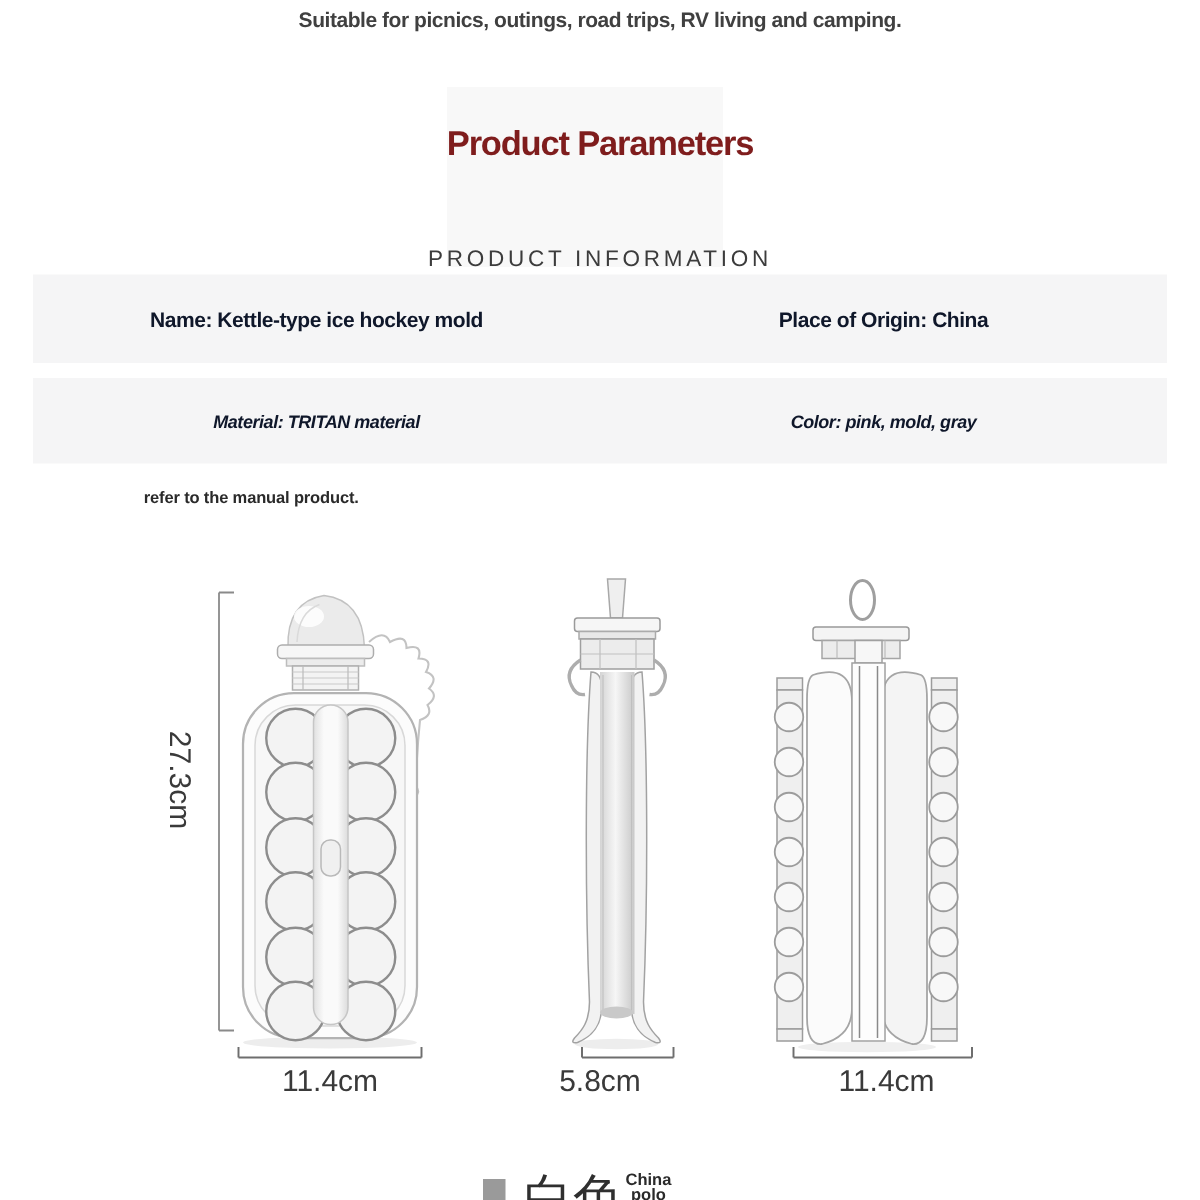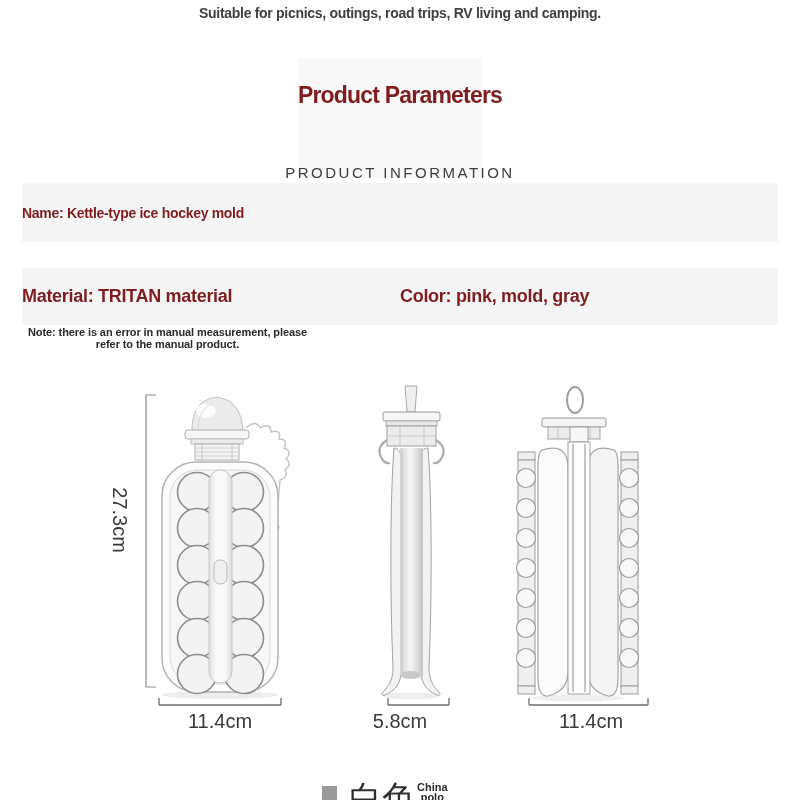--- a/index.html
+++ b/index.html
@@ -12,22 +12,22 @@
            color:#404040;letter-spacing:-0.3px;}
   #title-bg{left:298px;top:58px;width:184px;height:120px;background:#f8f8f8;}
   #page-title{left:0;top:82px;width:800px;text-align:center;font-size:23px;font-weight:bold;
               color:#7f1d1d;letter-spacing:-0.8px;}
   #page-subtitle{left:0;top:131px;width:800px;text-align:center;font-size:15px;
                  color:#3c3c3c;letter-spacing:2.5px;margin-top:33px;}
 
   
   .spec-row{left:22px;width:756px;background:#f5f5f6;display:flex;align-items:center;}
   #spec-row-1{top:183px;height:59px;font-size:14px;}
-  #spec-row-2{top:268px;height:57px;font-size:18px;}
-  .spec-cell{width:50%;font-weight:bold;color:#7f1d1d;letter-spacing:-0.3px;}
+  #spec-row-2{top:252px;height:57px;font-size:12px;font-style:italic;}
+  .spec-cell{width:50%;text-align:center;font-weight:bold;color:#0f172a;letter-spacing:-0.3px;}
 
   
   #note{left:25px;top:326px;width:285px;text-align:center;font-size:11px;font-weight:bold;
         color:#2a2a2a;line-height:12px;letter-spacing:-0.1px;}
 
   
   .dim-label{font-size:20px;color:#3a3a3a;white-space:nowrap;transform:translate(-50%,0);}
   #dim-height{left:119px;top:520px;transform:translate(-50%,-50%) rotate(90deg);}
   #dim-front{left:220px;top:710px;}
   #dim-side{left:400px;top:710px;}
@@ -50,28 +50,28 @@
 <div id="page">
 
   <div class="abs" id="tagline">Suitable for picnics, outings, road trips, RV living and camping.</div>
 
   <div class="abs" id="title-bg"></div>
   <div class="abs" id="page-title">Product Parameters</div>
   <div class="abs" id="page-subtitle">PRODUCT INFORMATION</div>
 
   <div class="abs spec-row" id="spec-row-1">
     <div class="spec-cell">Name: Kettle-type ice hockey mold</div>
+    <div class="spec-cell">Place of Origin: China</div>
   </div>
   <div class="abs spec-row" id="spec-row-2">
     <div class="spec-cell">Material: TRITAN material</div>
     <div class="spec-cell">Color: pink, mold, gray</div>
   </div>
 
   <div class="abs" id="note">
-    <div>Note: there is an error in manual measurement, please</div>
     <div>refer to the manual product.</div>
   </div>
 
   <svg class="abs" id="fig-front" width="220" height="345" viewBox="0 0 220 345">
     <defs>
       <linearGradient id="hgrad" x1="0" y1="0" x2="1" y2="0">
         <stop offset="0" stop-color="#e0e0e0"></stop>
           <stop offset="0.3" stop-color="#fafafa"></stop>
         <stop offset="0.7" stop-color="#fafafa"></stop>
           <stop offset="1" stop-color="#dcdcdc"></stop>

